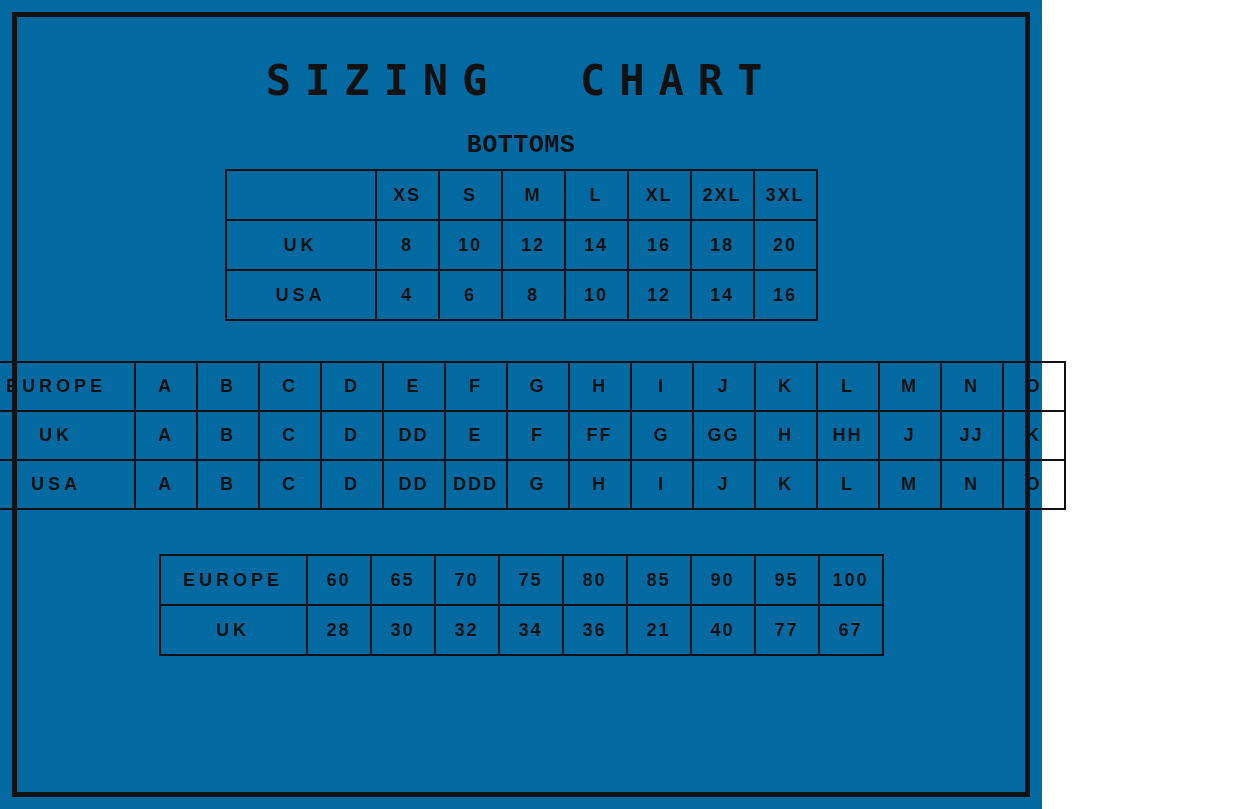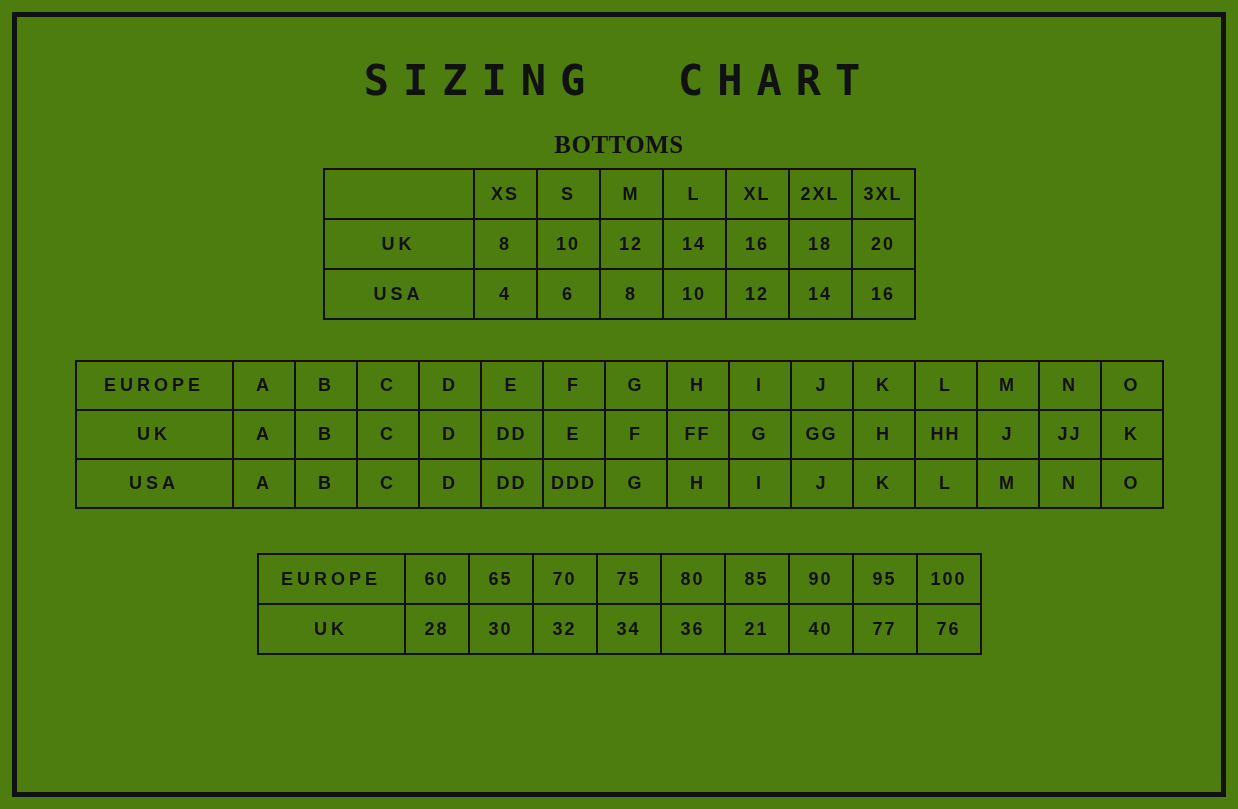--- a/index.html
+++ b/index.html
@@ -9,24 +9,24 @@
   }
   body {
     width: 1238px;
     height: 809px;
     font-family: "Liberation Sans", sans-serif;
     color: #111111;
     overflow: hidden;
   }
   .page {
     position: relative;
-    width: 1238px;
+    width: 1042px;
     height: 809px;
     box-sizing: border-box;
-    background: #4d7c0f;
+    background: #0369a1;
   }
   .border-frame {
     position: absolute;
     left: 12px;
     top: 12px;
     right: 12px;
     bottom: 12px;
     border: 5px solid #111111;
     box-sizing: border-box;
   }
@@ -50,21 +50,21 @@
   }
   .section {
     margin-top: 26px;
   }
   .section-title {
     text-align: center;
     font-size: 25px;
     font-weight: bold;
     letter-spacing: 0.5px;
     margin-bottom: 9px;
-    font-family: Liberation Serif, serif;
+    font-family: Liberation Mono, monospace;
   }
   .table-wrap {
     display: flex;
     justify-content: center;
   }
   table {
     border-collapse: collapse;
     table-layout: fixed;
   }
   table td {
@@ -263,21 +263,21 @@
             <tr>
               <td class="lbl">UK</td>
               <td class="val">28</td>
               <td class="val">30</td>
               <td class="val">32</td>
               <td class="val">34</td>
               <td class="val">36</td>
               <td class="val">21</td>
               <td class="val">40</td>
               <td class="val">77</td>
-              <td class="val">76</td>
+              <td class="val">67</td>
             </tr>
           </tbody>
         </table>
       </div>
     </div>
 
   </div>
 </div>
 
 </body></html>

